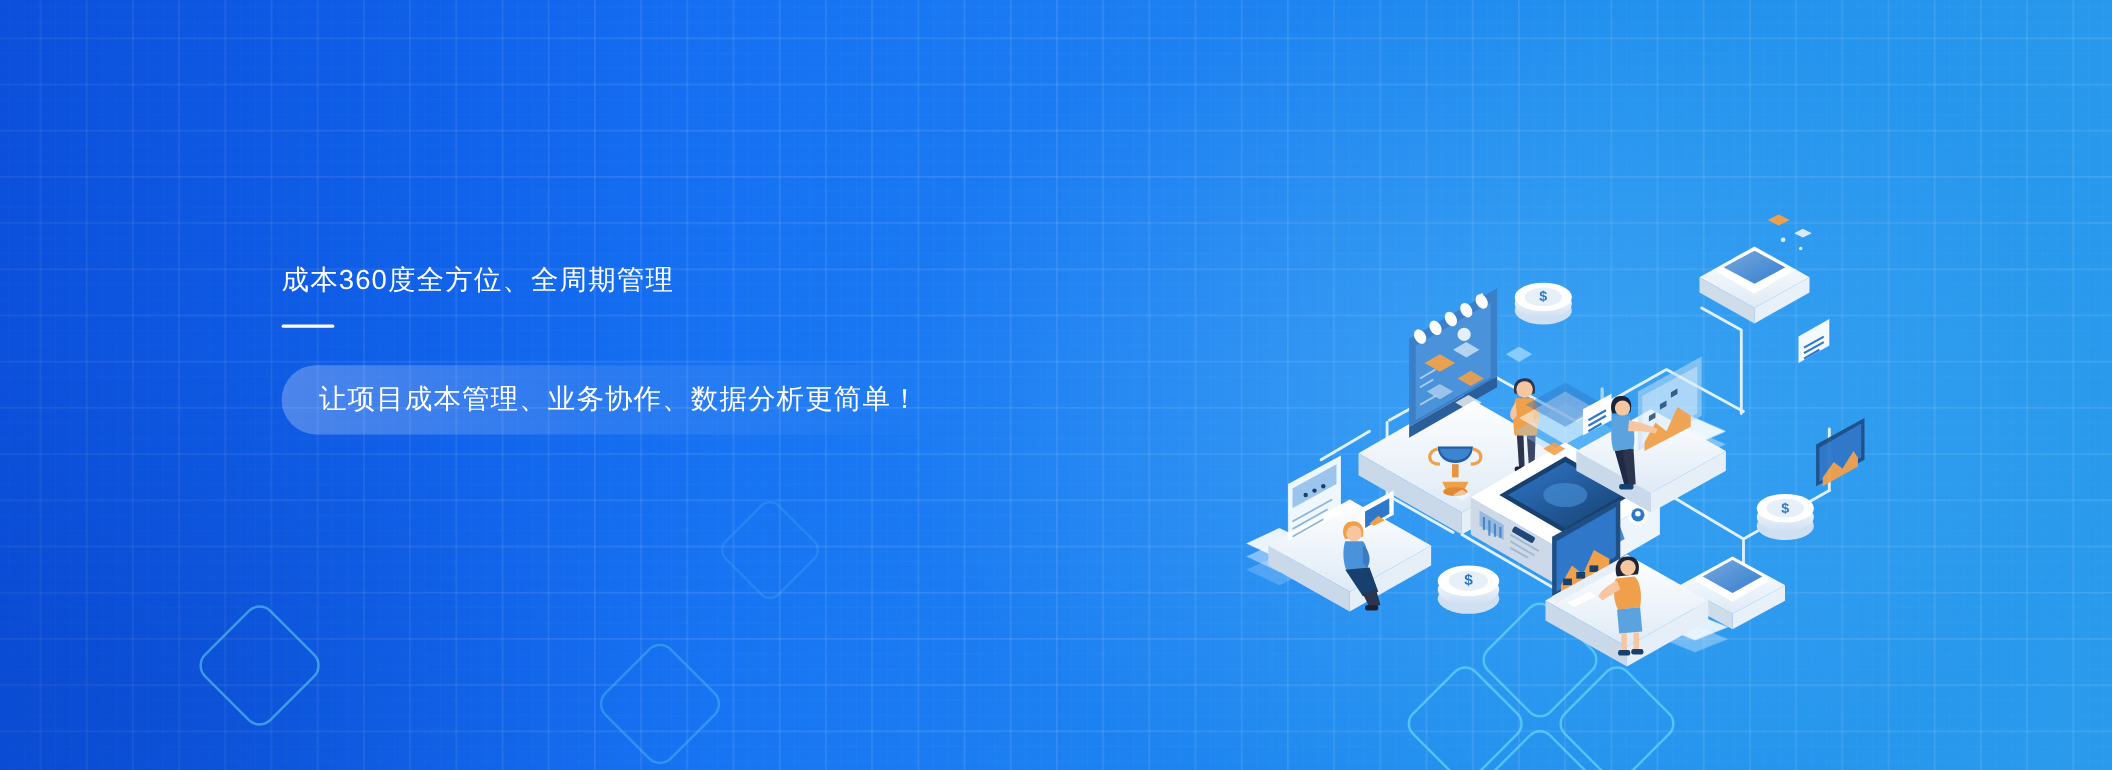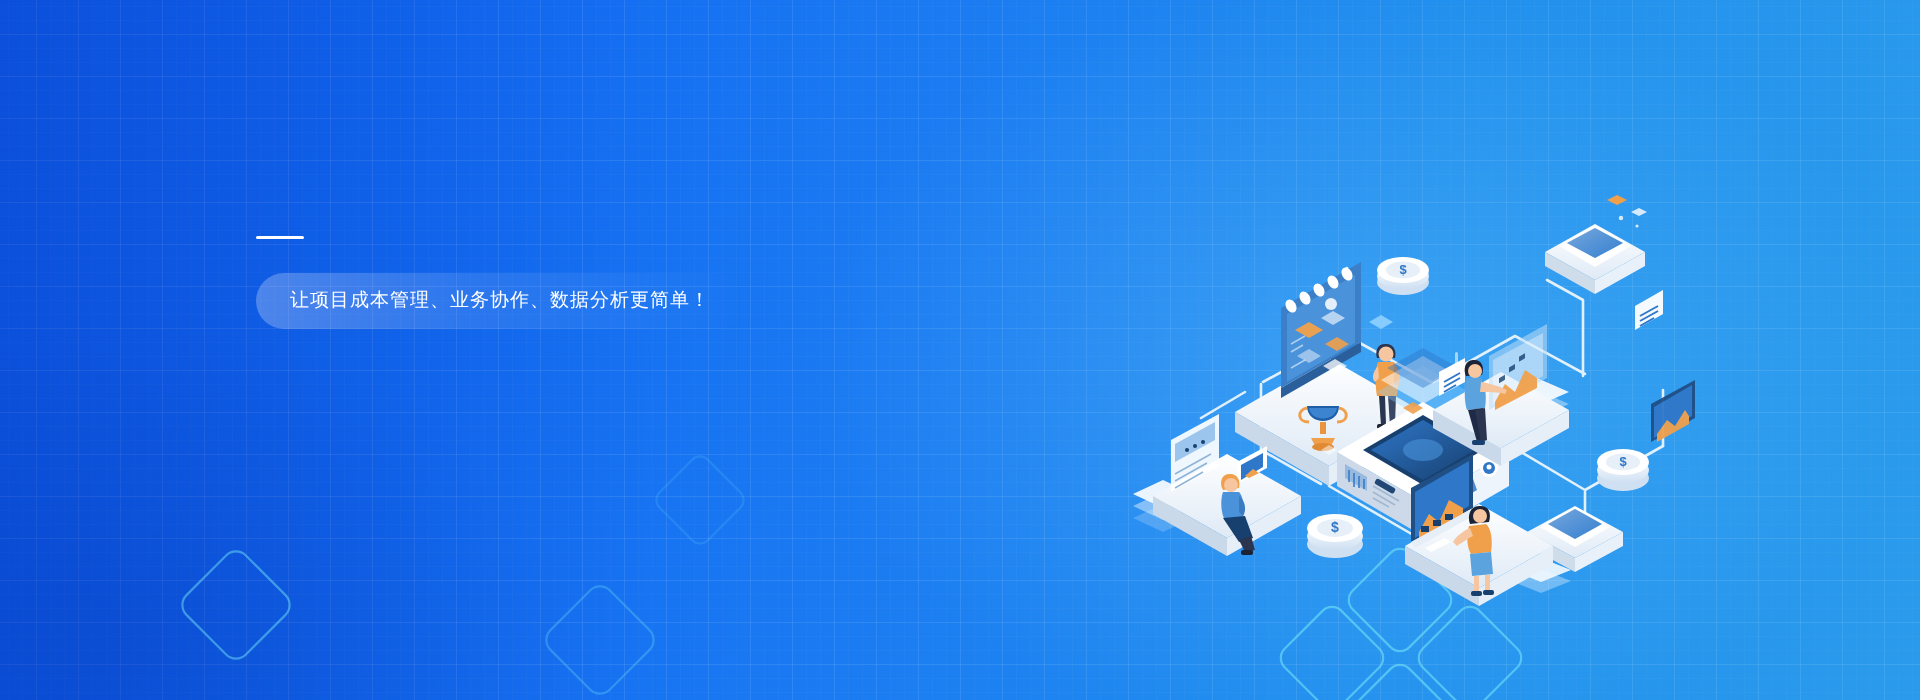--- a/index.html
+++ b/index.html
@@ -80,21 +80,21 @@
     margin-top:24px;
     width:48px; height:3px;
     background:#ffffff;
     border-radius:2px;
   }
   .pill{
     margin-top:34px;
     display:inline-block;
     padding:14px 34px 16px 34px;
     border-radius:34px;
-    font-size:19px;
+    font-size:25px;
     color:#ffffff;
     letter-spacing:1px;
     white-space:nowrap;
     background:linear-gradient(90deg, rgba(255,255,255,.26) 0%, rgba(255,255,255,.10) 46%, rgba(255,255,255,0) 100%);
   }
 
   
   .art{
     position:absolute;
     left:1115px; top:150px;
@@ -118,20 +118,21 @@
       <rect x="-42" y="-42" width="84" height="84" rx="14" transform="translate(600,640) rotate(45)" opacity=".30"></rect>
       <rect x="-40" y="-40" width="80" height="80" rx="13" transform="translate(1400,600) rotate(45)" opacity=".62"></rect>
       <rect x="-40" y="-40" width="80" height="80" rx="13" transform="translate(1332,658) rotate(45)" opacity=".62"></rect>
       <rect x="-40" y="-40" width="80" height="80" rx="13" transform="translate(1470,658) rotate(45)" opacity=".62"></rect>
       <rect x="-40" y="-40" width="80" height="80" rx="13" transform="translate(1400,716) rotate(45)" opacity=".62"></rect>
       <rect x="-34" y="-34" width="68" height="68" rx="11" transform="translate(700,500) rotate(45)" opacity=".16"></rect>
     </g>
   </svg>
 
   <div class="copy">
+    <div class="subhead">成本360度全方位、全周期管理</div>
     <div class="rule"></div>
     <div class="pill">让项目成本管理、业务协作、数据分析更简单！</div>
   </div>
 
   <div class="art">
     <svg viewBox="0 0 620 430" xmlns="http://www.w3.org/2000/svg">
       <defs>
         <linearGradient id="plate" x1="0" y1="0" x2="0" y2="1">
           <stop offset="0" stop-color="#ffffff"></stop>
             <stop offset="1" stop-color="#dfeaf6"></stop>

